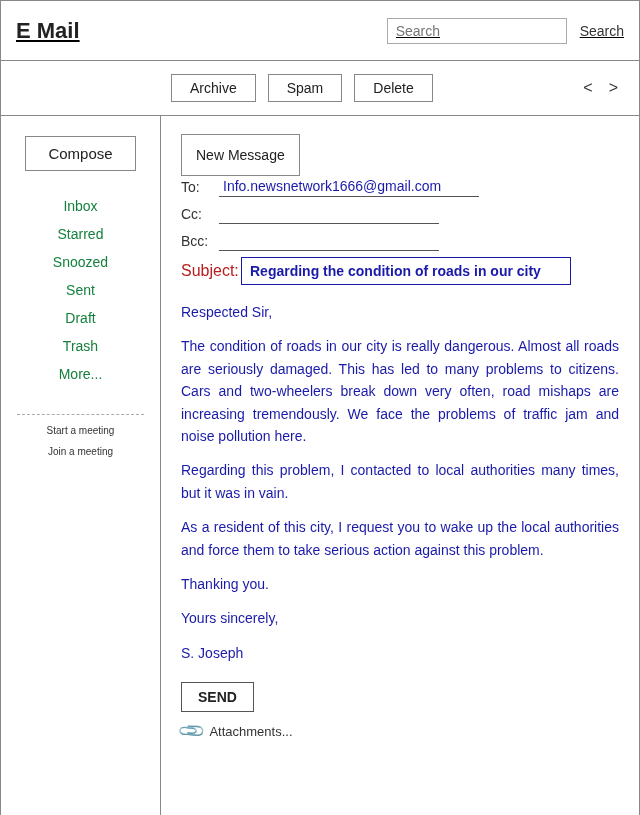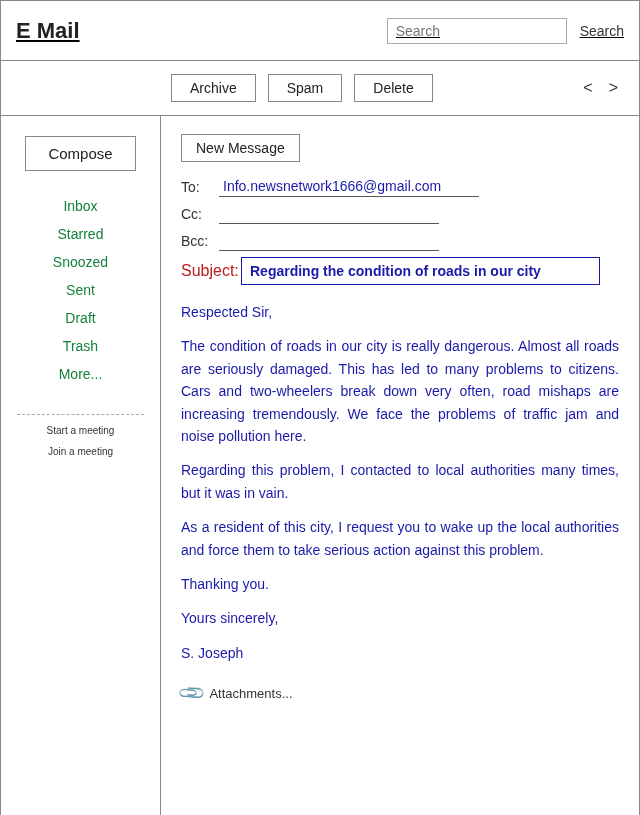--- a/index.html
+++ b/index.html
@@ -139,25 +139,24 @@
     
     .content {
       flex: 1;
       padding: 18px 20px;
     }
 
     
     .new-message-btn {
       border: 1.5px solid #888;
       background: #fff;
-      padding: 5px 14px;
-      font-size: 14px;
-      cursor: pointer;
-      color: #222;
-      margin-bottom: 14px;
+      padding: 12px 14px;
+      font-size: 14px;
+      cursor: pointer;
+      color: #222;
       display: inline-block;
     }
 
     
     .email-form {
       width: 100%;
     }
     .form-row {
       display: flex;
       align-items: center;
@@ -201,21 +200,21 @@
       color: #b91c1c;
       width: 60px;
       flex-shrink: 0;
     }
     .subject-input {
       border: 1.5px solid #1a1aaa;
       outline: none;
       font-size: 14px;
       color: #1a1aaa;
       font-weight: bold;
-      width: 359px;
+      width: 330px;
       padding: 5px 8px;
       background: #fff;
     }
 
     
     .email-body {
       font-size: 14px;
       color: #1a1aaa;
       line-height: 1.6;
       text-align: justify;
@@ -328,20 +327,21 @@
         <p>Respected Sir,</p>
         <p>The condition of roads in our city is really dangerous. Almost all roads are seriously damaged. This has led to many problems to citizens. Cars and two-wheelers break down very often, road mishaps are increasing tremendously. We face the problems of traffic jam and noise pollution here.</p>
         <p>Regarding this problem, I contacted to local authorities many times, but it was in vain.</p>
         <p>As a resident of this city, I request you to wake up the local authorities and  force them to take serious action against this problem.</p>
         <p>Thanking you.</p>
         <p>Yours sincerely,</p>
         <p>S. Joseph</p>
       </div>
 
       <div class="send-section">
+        <button class="send-btn">SEND</button>
         <div class="attachments-row">
           <span class="paperclip-icon">📎</span>
           <span class="attachments-label">Attachments...</span>
         </div>
       </div>
 
     </div>
   </div>
 </div>
 

